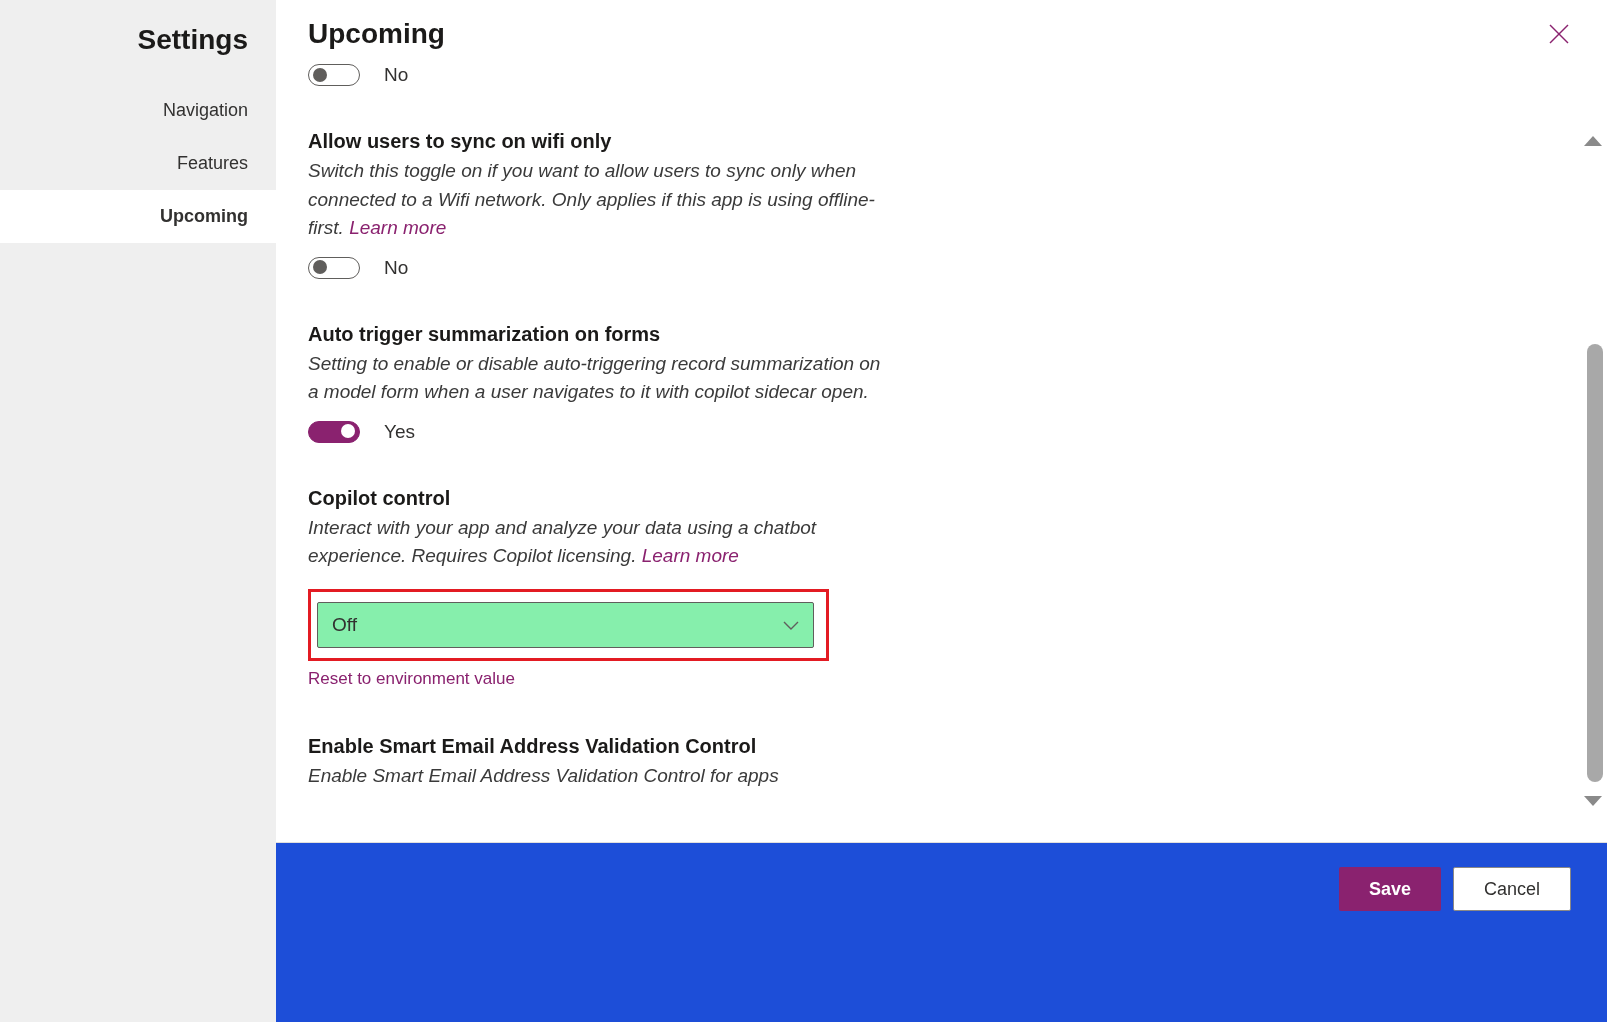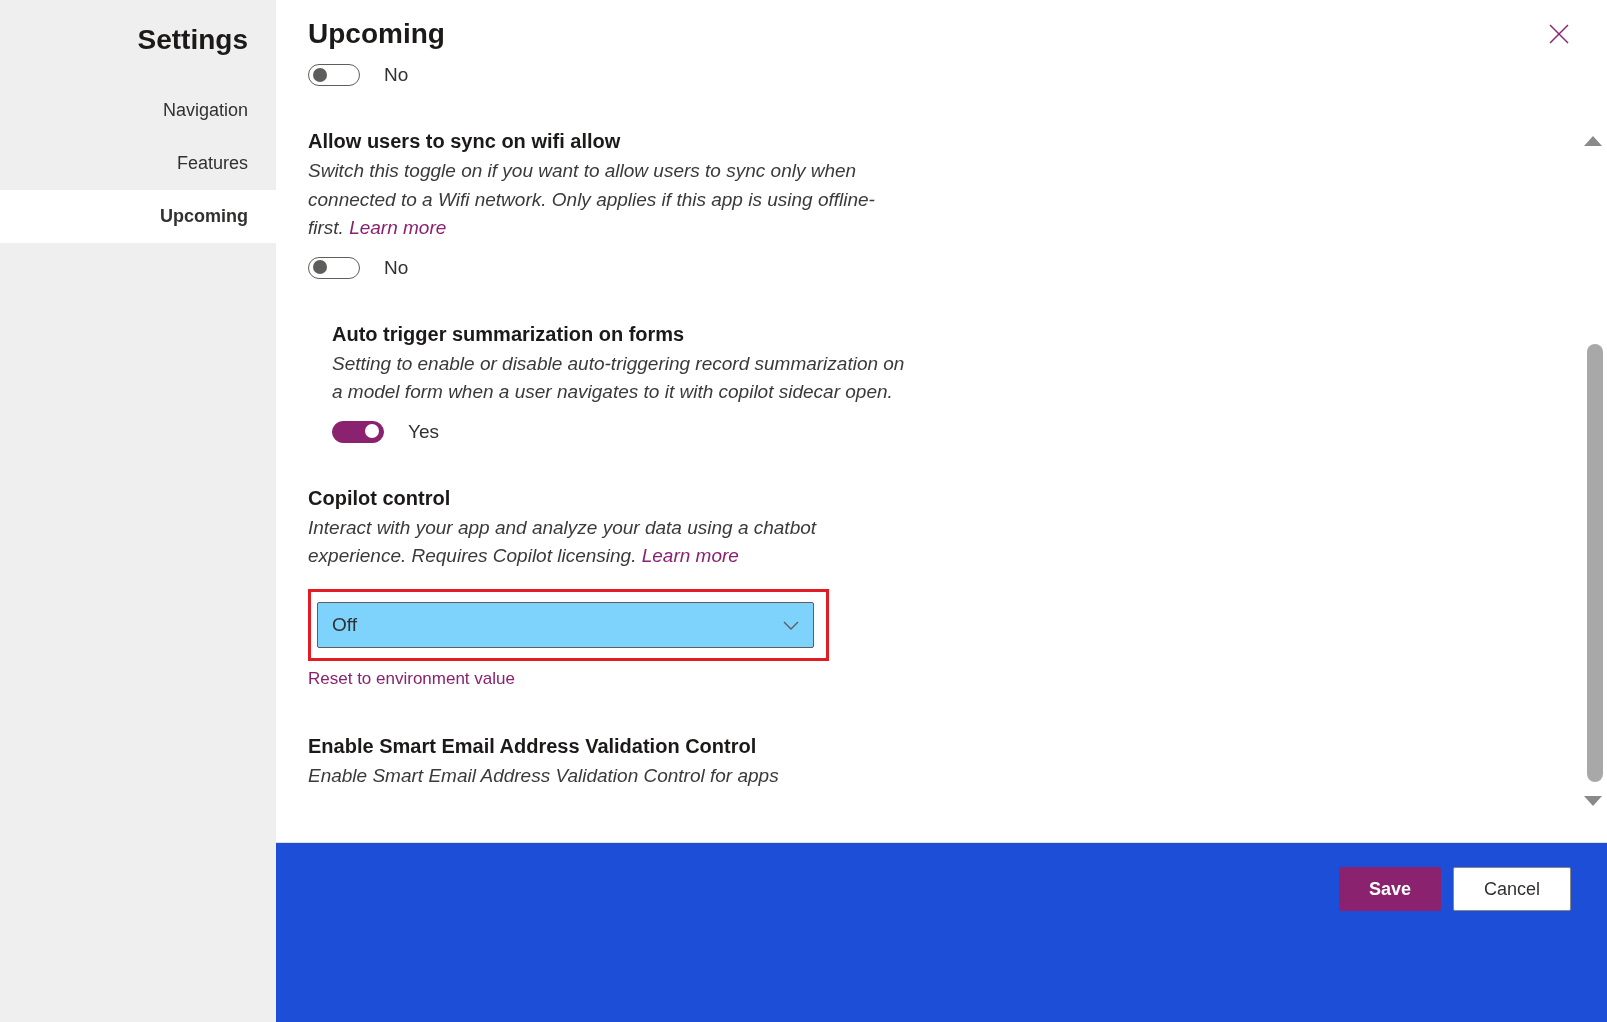--- a/index.html
+++ b/index.html
@@ -148,21 +148,21 @@
       width: 497px;
       height: 46px;
       border: 1px solid #605e5c;
       border-radius: 2px;
       display: flex;
       align-items: center;
       justify-content: space-between;
       padding: 0 14px;
       font-size: 19px;
       cursor: pointer;
-      background: #7dd3fc;
+      background: #86efac;
     }
     .chevron {
       color: #605e5c;
     }
     .reset-link {
       color: #8a226f;
       font-size: 17px;
       margin-top: 8px;
       cursor: pointer;
     }
@@ -264,33 +264,33 @@
       <div class="content">
 
         <div class="toggle-row" style="margin-top:6px;">
           <div class="toggle">
               <div class="knob"></div>
             </div>
           <span class="toggle-label">No</span>
         </div>
 
         <div class="setting" style="margin-top:44px;">
-          <div class="setting-title">Allow users to sync on wifi allow</div>
+          <div class="setting-title">Allow users to sync on wifi only</div>
           <div class="setting-desc">
             <span>Switch this toggle on if you want to allow users to sync only when connected to a Wifi network. Only applies if this app is using offline-first. </span><span class="learn-more">Learn more</span>
           </div>
           <div class="toggle-row">
             <div class="toggle">
                 <div class="knob"></div>
               </div>
             <span class="toggle-label">No</span>
           </div>
         </div>
 
-        <div class="setting" style="margin-top:44px;margin-left:24px;">
+        <div class="setting" style="margin-top:44px;">
           <div class="setting-title">Auto trigger summarization on forms</div>
           <div class="setting-desc">Setting to enable or disable auto-triggering record summarization on a model form when a user navigates to it with copilot sidecar open.</div>
           <div class="toggle-row">
             <div class="toggle on">
                 <div class="knob"></div>
               </div>
             <span class="toggle-label">Yes</span>
           </div>
         </div>
 

